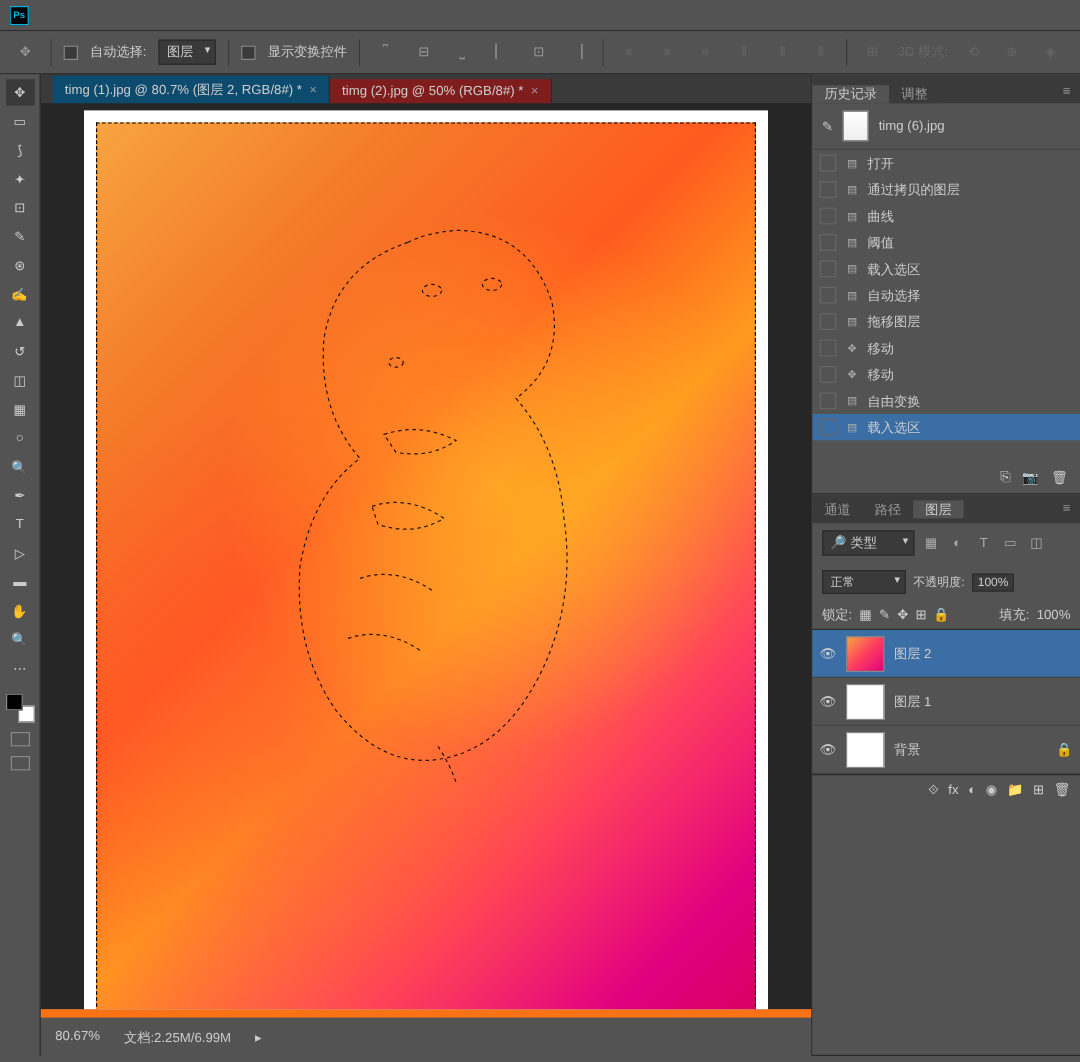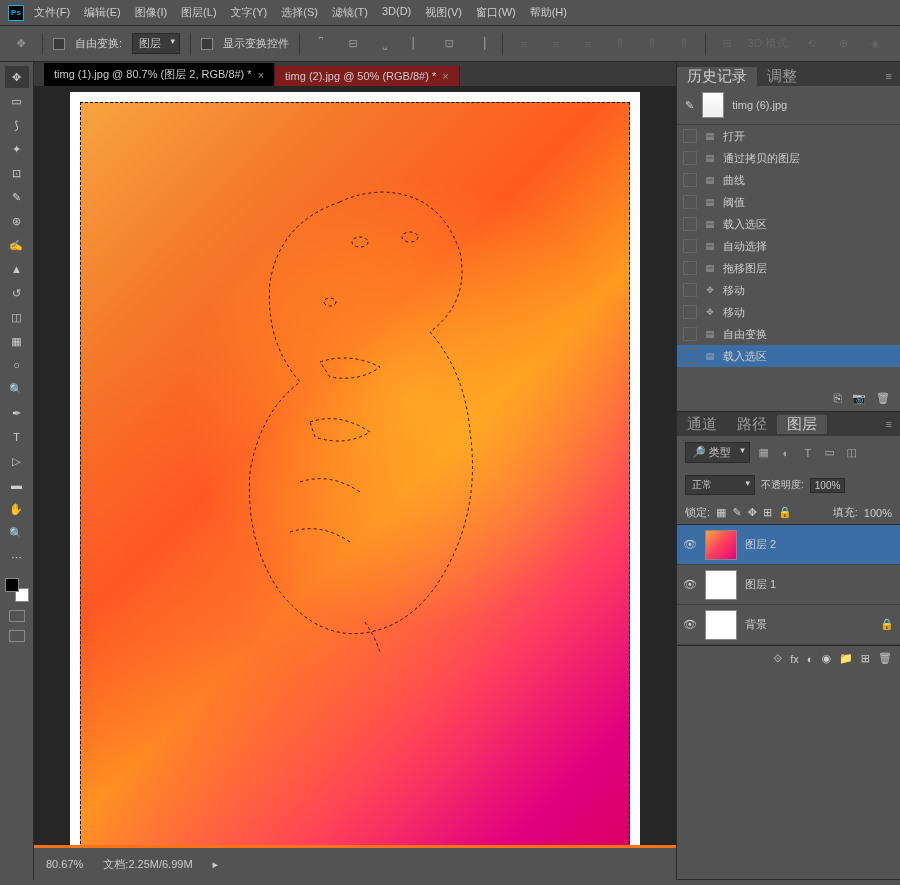--- a/index.html
+++ b/index.html
@@ -22,48 +22,48 @@
 .main{display:flex;height:818px;}
 .toolbar{width:34px;background:#535353;border-right:1px solid #2a2a2a;display:flex;flex-direction:column;align-items:center;padding-top:4px;gap:2px;}
 .toolbar .tool{width:24px;height:22px;display:flex;align-items:center;justify-content:center;color:#ccc;cursor:pointer;}
 .toolbar .tool.active{background:#3a3a3a;}
 .toolbar .swatch{width:24px;height:24px;position:relative;margin-top:8px;}
 .toolbar .swatch .fg{width:14px;height:14px;background:#000;border:1px solid #888;position:absolute;top:0;left:0;}
 .toolbar .swatch .bg{width:14px;height:14px;background:#fff;border:1px solid #888;position:absolute;bottom:0;right:0;}
 .toolbar .mini{width:16px;height:12px;border:1px solid #888;margin-top:6px;}
 .docarea{flex:1;background:#262626;position:relative;display:flex;flex-direction:column;}
 .doctabs{height:24px;background:#3a3a3a;display:flex;align-items:flex-end;padding-left:10px;gap:0;}
-.doctab{background:#000000;padding:4px 10px;font-size:10px;color:#ccc;display:flex;align-items:center;gap:6px;border-right:1px solid #2a2a2a;}
+.doctab{background:#0c4a6e;padding:4px 10px;font-size:10px;color:#ccc;display:flex;align-items:center;gap:6px;border-right:1px solid #2a2a2a;}
 .doctab.inactive{background:#7f1d1d;color:#999;}
 .doctab .x{color:#999;}
 .canvas-wrap{flex:1;display:flex;align-items:flex-start;justify-content:center;padding:6px;overflow:hidden;}
 .canvas{width:570px;height:772px;background:#fff;position:relative;}
 .canvas-inner{position:absolute;inset:10px;background:linear-gradient(135deg,#f7a440 0%,#f47b2a 20%,#ff5a1f 40%,#ff9a1f 55%,#ff3e5f 75%,#e0007f 90%,#d8005f 100%);}
 .canvas-inner:before{content:"";position:absolute;inset:0;background:radial-gradient(circle at 60% 40%,rgba(255,180,40,.7),transparent 40%),radial-gradient(circle at 30% 70%,rgba(255,80,50,.5),transparent 45%);}
 .marquee{position:absolute;inset:0;border:1px dashed #000;}
 .sketch{position:absolute;top:80px;left:140px;width:300px;height:480px;}
 .sketch svg{width:100%;height:100%;opacity:.85;}
-.statusbar{height:22px;background:#535353;display:flex;align-items:center;padding:16px 12px;gap:20px;font-size:10px;border-top:3px solid #f97316;}
+.statusbar{height:22px;background:#535353;display:flex;align-items:center;padding:16px 12px;gap:20px;font-size:10px;border-top:7px solid #f97316;}
 .panels{width:224px;background:#535353;display:flex;flex-direction:column;border-left:1px solid #2a2a2a;}
 .panel{background:#535353;border-bottom:1px solid #2a2a2a;}
 .panel-tabs{height:24px;background:#3a3a3a;display:flex;align-items:flex-end;}
-.ptab{padding:0 10px;background:#535353;font-size:15px;}
+.ptab{padding:0 10px;background:#535353;font-size:11px;}
 .ptab.inactive{background:#3a3a3a;color:#999;}
 .ptab-menu{margin-left:auto;padding:4px 8px;color:#999;}
 .hist-snap{display:flex;align-items:center;gap:8px;padding:6px 8px;border-bottom:1px solid #444;}
 .hist-snap .thumb{width:22px;height:26px;background:linear-gradient(#fff,#eee);border:1px solid #888;}
 .hist-list{height:260px;overflow:hidden;}
 .hist-item{display:flex;align-items:center;height:22px;padding-left:6px;gap:6px;}
 .hist-item .cb{width:14px;height:14px;border:1px solid #666;}
 .hist-item .ic{width:14px;height:14px;color:#aaa;display:flex;align-items:center;justify-content:center;font-size:9px;}
 .hist-item.sel{background:#3a6ea5;}
 .panel-foot{height:26px;display:flex;align-items:center;justify-content:flex-end;gap:10px;padding:0 10px;color:#aaa;}
 .layer-tabs{height:24px;background:#3a3a3a;display:flex;align-items:center;}
 .layer-ctrl{padding:6px 8px;display:flex;align-items:center;gap:6px;flex-wrap:wrap;}
-.layer-ctrl .dd{background:#3a3a3a;border:1px solid #2a2a2a;padding:2px 18px 2px 6px;position:relative;font-size:10px;}
+.layer-ctrl .dd{background:#3a3a3a;border:1px solid #2a2a2a;padding:2px 30px 2px 6px;position:relative;font-size:10px;}
 .layer-ctrl .dd:after{content:"▾";position:absolute;right:4px;top:2px;font-size:9px;}
 .layer-ctrl .ic{width:16px;height:16px;color:#aaa;display:flex;align-items:center;justify-content:center;}
 .layer-ctrl .lbl{color:#ccc;font-size:10px;}
 .layer-ctrl .val{background:#3a3a3a;border:1px solid #2a2a2a;padding:1px 4px;font-size:10px;}
 .lock-row{display:flex;align-items:center;gap:6px;padding:4px 8px;font-size:10px;}
 .layer-list{border-top:1px solid #2a2a2a;}
 .layer-item{display:flex;align-items:center;height:40px;padding:0 6px;gap:8px;border-bottom:1px solid #444;}
 .layer-item.sel{background:#3a6ea5;}
 .layer-item .eye{width:14px;color:#ccc;}
 .layer-item .thumb{width:32px;height:30px;border:1px solid #888;}
@@ -72,40 +72,27 @@
 .layer-item .thumb.c0{background:#fff;}
 .layer-item .lock{margin-left:auto;color:#ccc;}
 .layer-foot{height:26px;display:flex;align-items:center;justify-content:flex-end;gap:8px;padding:0 8px;color:#aaa;border-top:1px solid #2a2a2a;}
 .flex1{flex:1;}
 </style>
 </head>
 <body>
 
 <div class="titlebar">
   <div class="ps">Ps</div>
-  <div class="menu">
-    <span>文件(F)</span>
-    <span>编辑(E)</span>
-    <span>图像(I)</span>
-    <span>图层(L)</span>
-    <span>文字(Y)</span>
-    <span>选择(S)</span>
-    <span>滤镜(T)</span>
-    <span>3D(D)</span>
-    <span>视图(V)</span>
-    <span>窗口(W)</span>
-    <span>帮助(H)</span>
-  </div>
 </div>
 
 <div class="optionsbar">
   <div class="ico">✥</div>
   <div class="sep"></div>
   <div class="cb"></div>
-  <span>自由变换:</span>
+  <span>自动选择:</span>
   <div class="dd">图层</div>
   <div class="sep"></div>
   <div class="cb"></div>
   <span>显示变换控件</span>
   <div class="sep"></div>
   <div class="ico">⎴</div>
   <div class="ico">⊟</div>
   <div class="ico">⎵</div>
   <div class="ico">▏</div>
   <div class="ico">⊡</div>

